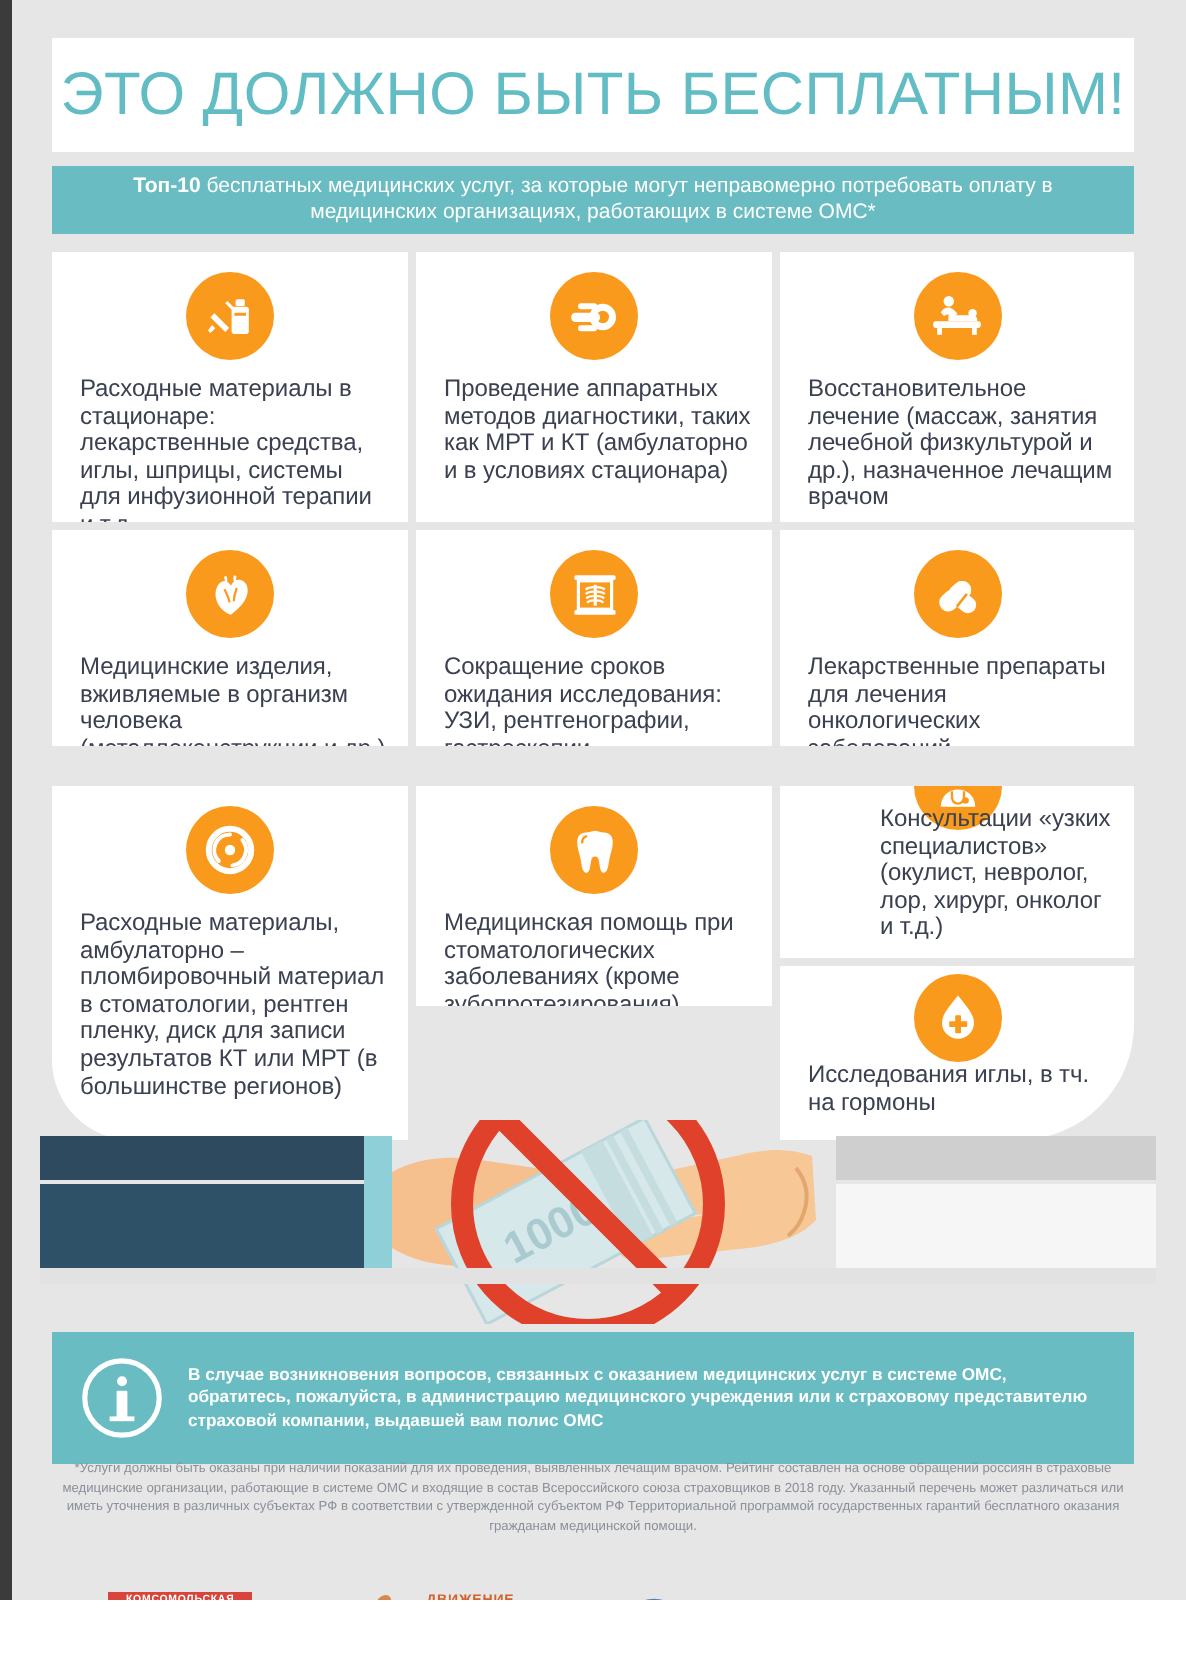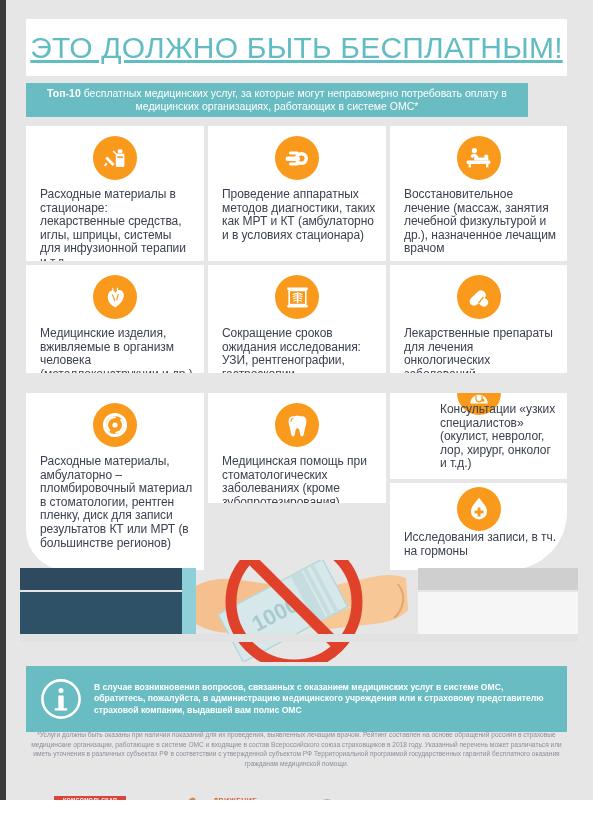--- a/index.html
+++ b/index.html
@@ -33,26 +33,25 @@
     display:flex;align-items:center;justify-content:center;
   }
   .title-band h1{
     margin:0;
     font-size:30px;
     letter-spacing:0.2px;
     font-weight:400;
     color:#62bcc4;
     white-space:nowrap;
     font-family:"Liberation Sans","DejaVu Sans",sans-serif;
-    text-decoration:underline;
   }
 
   
   .subtitle{
-    position:absolute;left:26px;top:83px;width:502px;height:34px;
+    position:absolute;left:26px;top:83px;width:541px;height:34px;
     background:#69bcc2;
     color:#ffffff;
     display:flex;align-items:center;justify-content:center;
     text-align:center;
     font-size:10.5px;line-height:13.5px;
     padding:0 12px;box-sizing:border-box;
   }
   .subtitle b{font-weight:bold;}
 
   
@@ -329,21 +328,21 @@
     <div class="card c3 rb" style="top:357px;height:87px;">
       <div class="ico" style="top:4px;">
         <svg width="24" height="26" viewBox="0 0 24 26">
           <g fill="#ffffff">
             <path d="M12 1.8c4.0 5.2 8.0 9.2 8.0 13.6a8.0 8.0 0 0 1-16 0c0-4.4 4.0-8.4 8.0-13.6z"></path>
             <rect x="10.6" y="11.6" width="2.9" height="9.0" rx="0.4" fill="#f99a1c"></rect>
             <rect x="7.6" y="14.6" width="9.0" height="2.9" rx="0.4" fill="#f99a1c"></rect>
           </g>
         </svg>
       </div>
-      <div class="txt" style="top:48px;">Исследования записи, в тч. на гормоны</div>
+      <div class="txt" style="top:48px;">Исследования иглы, в тч. на гормоны</div>
     </div>
 
   </div>
 
   <div class="illus">
     <svg width="587" height="102" viewBox="0 0 587 102">
 
       <rect x="14" y="8" width="170" height="22" fill="#2d4a5e"></rect>
       <rect x="14" y="32" width="170" height="42" fill="#2f5168"></rect>
       <rect x="176" y="8" width="14" height="66" fill="#8fd0d8"></rect>

